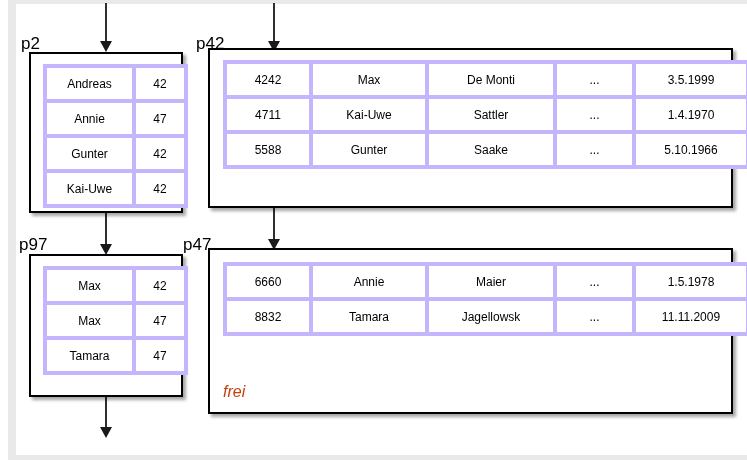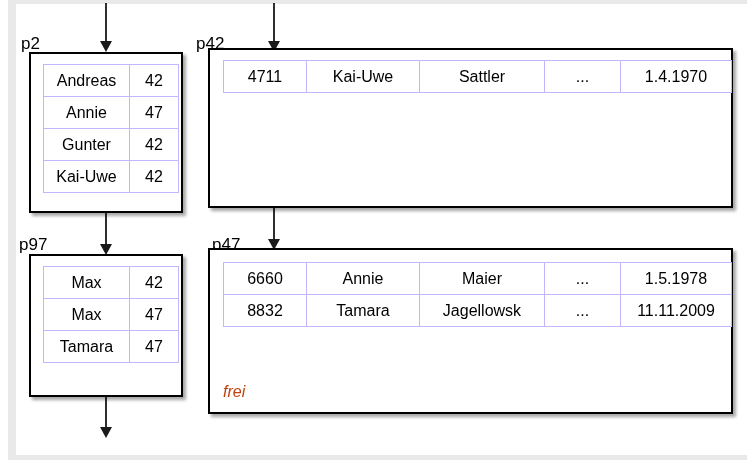--- a/index.html
+++ b/index.html
@@ -54,24 +54,24 @@
   }
 
   
   .grid {
     position: absolute;
     border-collapse: collapse;
     table-layout: fixed;
     background: #ffffff;
   }
   .grid td {
-    border: 1px solid #c4b5fd;
+    border: 4px solid #c4b5fd;
     text-align: center;
     vertical-align: middle;
-    font-size: 16px;
+    font-size: 12px;
     font-family: "Liberation Sans", sans-serif;
     color: #000000;
     padding: 0;
     height: 31px;
     white-space: nowrap;
   }
 
   
   .idx-grid td.name-cell { width: 85px; }
   .idx-grid td.val-cell  { width: 48px; }
@@ -187,30 +187,44 @@
         <td class="val-cell">47</td>
       </tr>
     </tbody>
   </table>
 
   <div class="page-label" style="left:188px; top:35px;">p42</div>
   <div class="page-box" style="left:200px; top:48px; width:525px; height:160px;"></div>
   <table class="grid data-grid" style="left:215px; top:60px;">
     <tbody>
       <tr>
+        <td class="c0">4242</td>
+        <td class="c1">Max</td>
+        <td class="c2">De Monti</td>
+        <td class="c3">...</td>
+        <td class="c4">3.5.1999</td>
+      </tr>
+      <tr>
         <td class="c0">4711</td>
         <td class="c1">Kai-Uwe</td>
         <td class="c2">Sattler</td>
         <td class="c3">...</td>
         <td class="c4">1.4.1970</td>
       </tr>
-    </tbody>
-  </table>
-
-  <div class="page-label" style="left:204px; top:236px;">p47</div>
+      <tr>
+        <td class="c0">5588</td>
+        <td class="c1">Gunter</td>
+        <td class="c2">Saake</td>
+        <td class="c3">...</td>
+        <td class="c4">5.10.1966</td>
+      </tr>
+    </tbody>
+  </table>
+
+  <div class="page-label" style="left:175px; top:236px;">p47</div>
   <div class="page-box" style="left:200px; top:248px; width:525px; height:166px;"></div>
   <table class="grid data-grid" style="left:215px; top:262px;">
     <tbody>
       <tr>
         <td class="c0">6660</td>
         <td class="c1">Annie</td>
         <td class="c2">Maier</td>
         <td class="c3">...</td>
         <td class="c4">1.5.1978</td>
       </tr>

